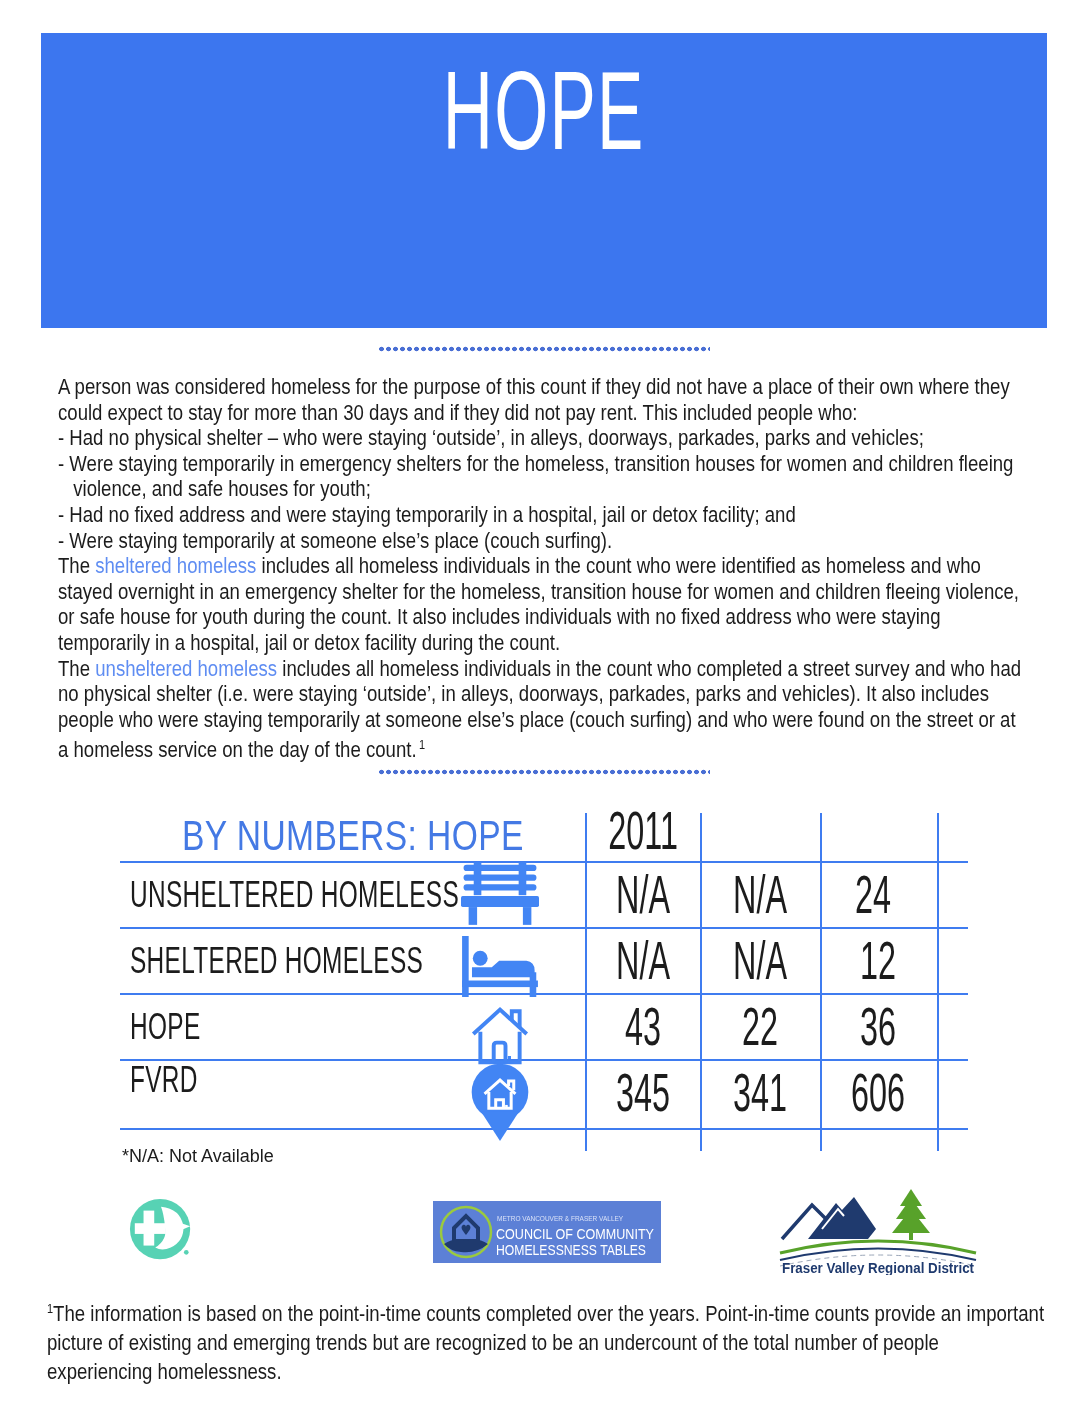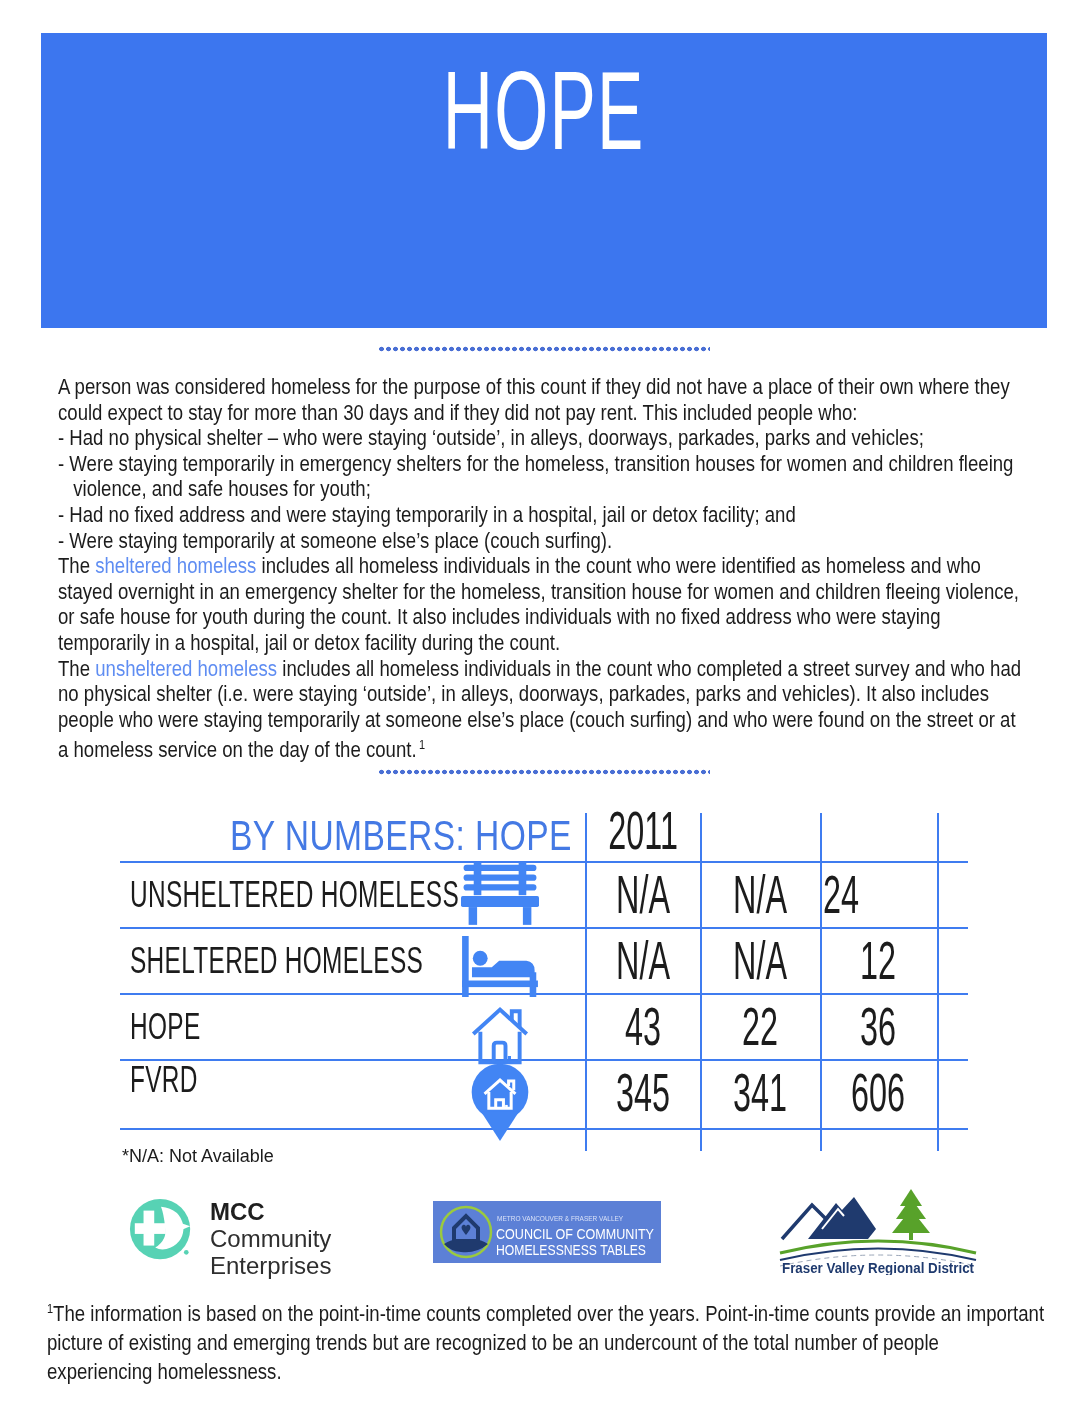--- a/index.html
+++ b/index.html
@@ -27,21 +27,21 @@
   .defs { position:absolute; left:58px; top:374px; width:1150px;
           transform:scaleX(0.845); transform-origin:0 0;
           font-size:22px; line-height:25.6px; color:#1c1c1c; }
   .defs .bullet { padding-left:18px; text-indent:-18px; }
   .term { color:#5f8df2; }
   sup.ref { font-size:13px; vertical-align:super; margin-left:3px; }
   
   #numbers-table { position:absolute; left:120px; top:800px; width:848px; height:362px; }
   .vline { position:absolute; top:13px; height:338px; width:2px; background:#3f7cf0; }
   .hline { position:absolute; left:0; width:848px; height:2px; background:#3f7cf0; }
-  .tbl-title { position:absolute; left:62px; top:12px;margin-left:48px; }
+  .tbl-title { position:absolute; left:62px; top:12px; }
   .tbl-title span { display:inline-block; transform:scaleX(0.8); transform-origin:left center;
           font-size:42px; color:#4479e4; letter-spacing:0.5px; }
   .year-cell, .val-cell { position:absolute; width:130px; height:58px;
           display:flex; align-items:center; justify-content:center; }
   .year-cell { top:1px; }
   .year-cell span, .val-cell span { display:inline-block; transform:scaleX(0.6);
           font-size:54px; color:#1c1c1c; white-space:nowrap; }
   .row-label { position:absolute; left:10px; height:64px; display:flex; align-items:center; }
   .row-label span { display:inline-block; transform:scaleX(0.66); transform-origin:left center;
           font-size:37px; color:#1c1c1c; letter-spacing:0.5px; white-space:nowrap; }
@@ -113,21 +113,21 @@
         <rect x="9" y="53" width="10" height="21"></rect>
         <rect x="73" y="53" width="10" height="21"></rect>
       </svg>
     </div>
     <div class="val-cell" style="left:458px;top:65px">
         <span>N/A</span>
       </div>
     <div class="val-cell" style="left:575px;top:65px">
         <span>N/A</span>
       </div>
-    <div class="val-cell" style="left:656px;top:65px">
+    <div class="val-cell" style="left:688px;top:65px">
         <span>24</span>
       </div>
   </div>
 
   <div>
     <div class="row-label" style="top:129px">
         <span>SHELTERED HOMELESS</span>
       </div>
     <div class="icon-cell" style="top:136px">
       <svg width="80" height="61" viewBox="0 0 96 74" fill="#4285f4" xmlns="http://www.w3.org/2000/svg">
@@ -206,25 +206,20 @@
 
 <div id="mcc-logo">
   <svg width="68" height="70" viewBox="0 0 70 70" xmlns="http://www.w3.org/2000/svg">
     <circle cx="33" cy="33" r="31" fill="#57d2b4"></circle>
     <rect x="7" y="27" width="32" height="11" fill="#ffffff"></rect>
     <rect x="16" y="14" width="11" height="36" fill="#ffffff"></rect>
     <path d="M34,10 Q54,12 57,30 Q58,45 44,52 Q35,56 28,52 Q41,44 38,30 Q37,18 34,10 Z" fill="#ffffff"></path>
     <path d="M55,27 L64,30 L55,34 Z" fill="#ffffff"></path>
     <circle cx="60" cy="57" r="2.4" fill="#57d2b4"></circle>
   </svg>
-  <div class="mcc-text">
-    <div class="b">MCC</div>
-    <div>Community</div>
-    <div>Enterprises</div>
-  </div>
 </div>
 
 <svg id="council-logo" width="228" height="62" viewBox="0 0 228 62" xmlns="http://www.w3.org/2000/svg">
   <rect x="0" y="0" width="228" height="62" fill="#5c80d6"></rect>
   <circle cx="33" cy="31" r="25" fill="none" stroke="#9bca3e" stroke-width="2.5"></circle>
   <path d="M21,27 L33,15 L45,27 V40 H21 Z" fill="none" stroke="#1f3a6e" stroke-width="4"></path>
   <path d="M33,34 C29,29 27,26 30,24 C32,23 33,25 33,26 C33,25 34,23 36,24 C39,26 37,29 33,34 Z" fill="#1f3a6e"></path>
   <path d="M11,43 Q22,36 33,40 Q44,36 55,43 Q43,53 28,51 Q17,50 11,43 Z" fill="#1f3a6e"></path>
   <text x="64" y="20" font-size="6.5" fill="#d9e1f8" font-family="Liberation Sans, sans-serif">METRO VANCOUVER &amp; FRASER VALLEY</text>
   <text x="63" y="38" font-size="14.5" fill="#ffffff" font-family="Liberation Sans, sans-serif" textLength="158" lengthAdjust="spacingAndGlyphs">COUNCIL OF COMMUNITY</text>

